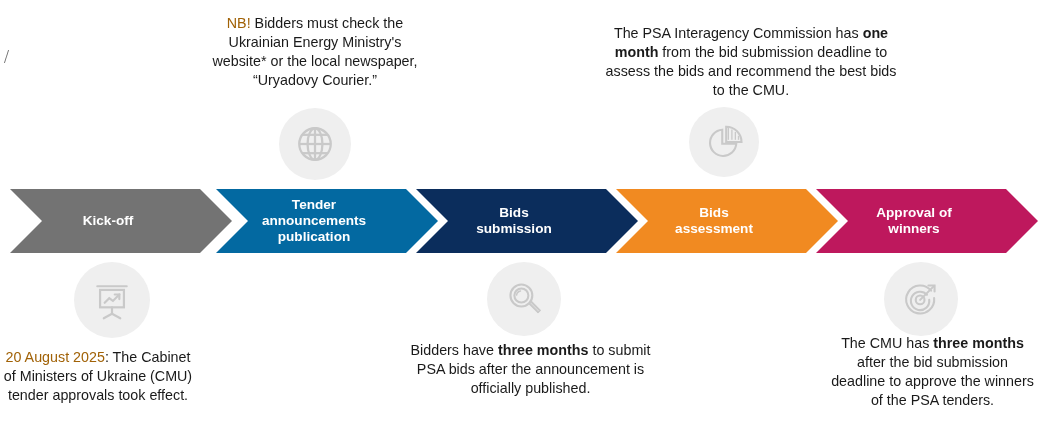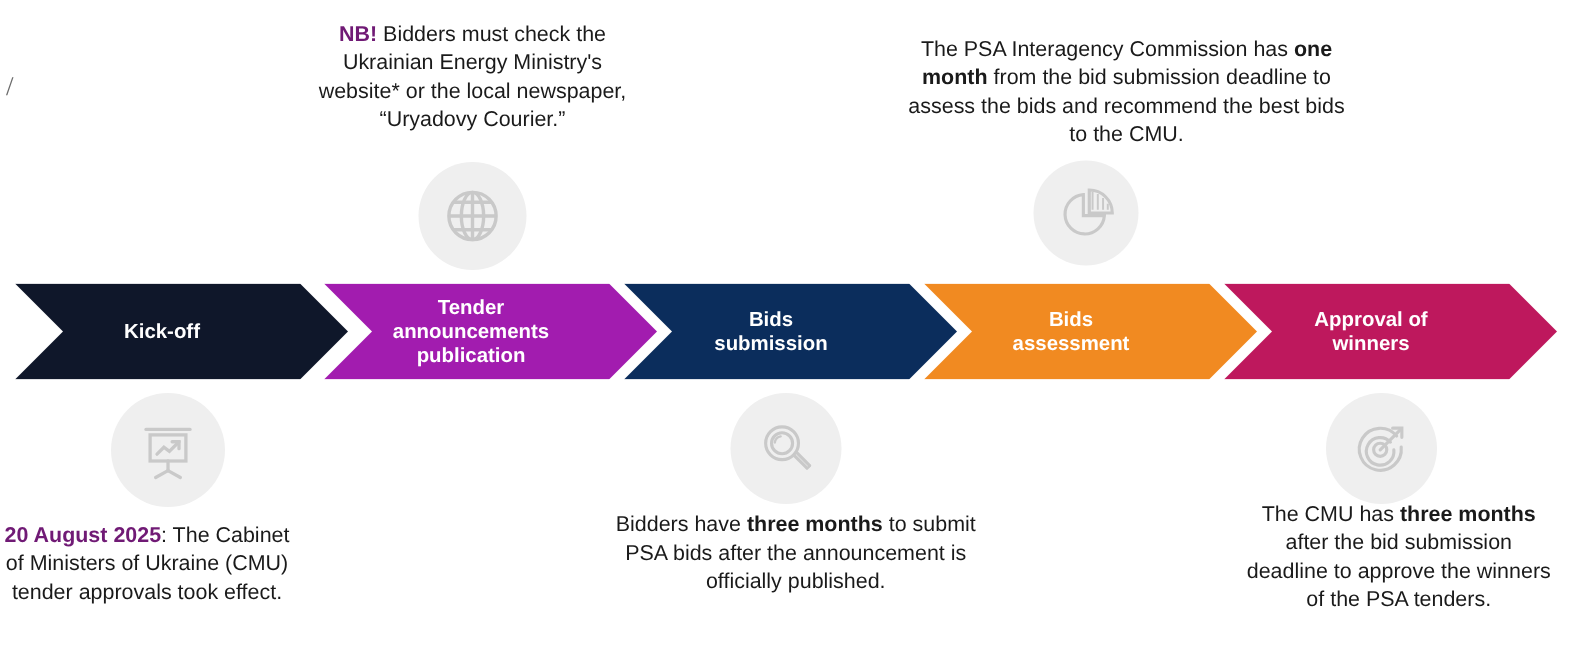--- a/index.html
+++ b/index.html
@@ -22,21 +22,21 @@
 
   
   .callout{
     position:absolute;
     text-align:center;
     font-size:14.3px;
     line-height:1.32;
     color:#1a1a1a;
   }
   .callout b{font-weight:bold;color:#1a1a1a;}
-  .callout .red{color:#701a75;font-weight:bold;}
+  .callout .red{color:#a16207;font-weight:normal;}
 
   .cal-top-2{left:203px;top:14px;width:224px;}
   .cal-top-4{left:603px;top:24px;width:296px;}
   .cal-bot-1{left:0;top:348px;width:196px;}
   .cal-bot-3{left:404px;top:341px;width:253px;}
   .cal-bot-5{left:828px;top:334px;width:209px;}
 
   
   .icon-badge{
     position:absolute;
@@ -63,24 +63,24 @@
     color:#ffffff;
     font-weight:bold;
     font-size:13.6px;
     line-height:1.18;
     text-align:center;
     box-sizing:border-box;
   }
   .chev .lbl{position:relative;z-index:3;pointer-events:none;}
 
   
-  .chev-1{left:10px;width:222px;background:#0f172a;
-    clip-path:polygon(0 0, 190px 0, 222px 50%, 190px 100%, 0 100%, 32px 50%);
-    padding-right:26px;}
-  .chev-2{left:216px;width:222px;background:#a21caf;
+  .chev-1{left:10px;width:222px;background:#737373;
+    clip-path:polygon(0 0, 190px 0, 222px 50%, 190px 100%, 0 100%, 32px 50%);
+    padding-right:26px;}
+  .chev-2{left:216px;width:222px;background:#0369a1;
     clip-path:polygon(0 0, 190px 0, 222px 50%, 190px 100%, 0 100%, 32px 50%);
     padding-right:26px;}
   .chev-3{left:416px;width:222px;background:#0B2D5C;
     clip-path:polygon(0 0, 190px 0, 222px 50%, 190px 100%, 0 100%, 32px 50%);
     padding-right:26px;}
   .chev-4{left:616px;width:222px;background:#F18A21;
     clip-path:polygon(0 0, 190px 0, 222px 50%, 190px 100%, 0 100%, 32px 50%);
     padding-right:26px;}
   .chev-5{left:816px;width:222px;background:#be185d;
     clip-path:polygon(0 0, 190px 0, 222px 50%, 190px 100%, 0 100%, 32px 50%);

